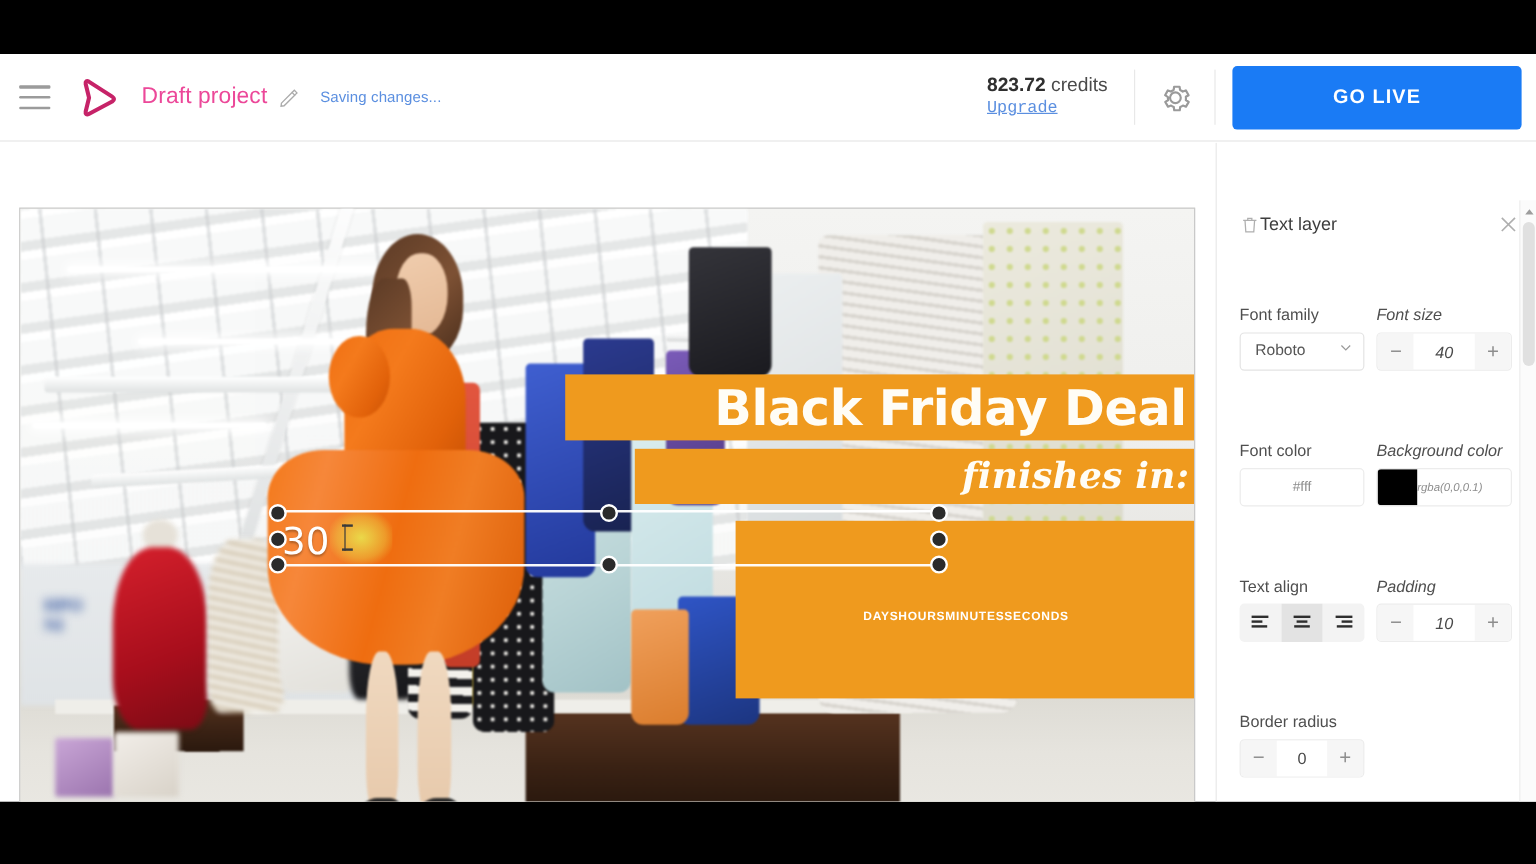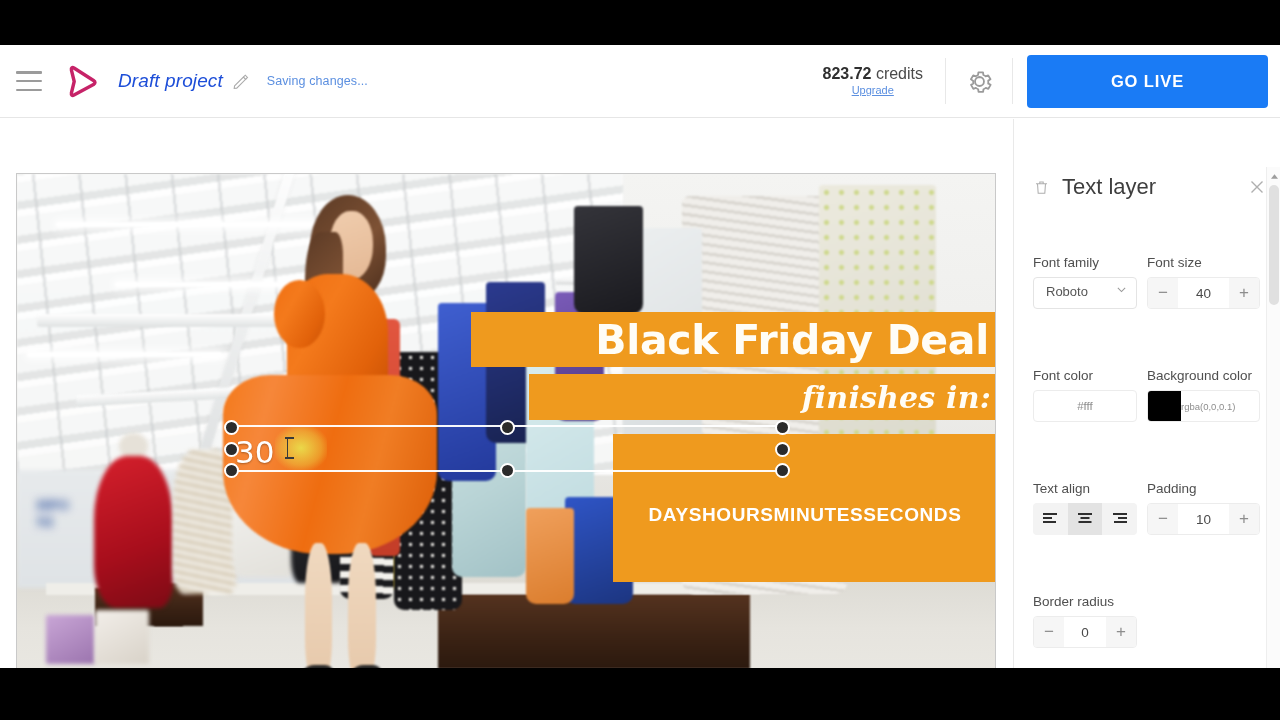--- a/index.html
+++ b/index.html
@@ -34,37 +34,37 @@
   .hamburger {
     margin-left: 16px; width: 26px; height: 20px;
     display: flex; flex-direction: column; justify-content: space-between;
     cursor: pointer;
   }
   .hamburger span { display: block; height: 2.5px; background: #9b9b9b; border-radius: 1px; }
 
   .logo { margin-left: 20px; width: 40px; height: 40px; display: flex; align-items: center; justify-content: center; }
 
   .proj-title {
-    margin-left: 16px; font-size: 19px; color: #1d4ed8; letter-spacing: .1px; font-style: italic;
+    margin-left: 16px; font-size: 19px; color: #ec4899; letter-spacing: .1px;
   }
   .edit-icon { margin-left: 9px; width: 17px; height: 17px; display: inline-block; opacity: .62; }
   .saving {
     margin-left: 18px; font-size: 12.5px; color: #5b8fe0; letter-spacing: .1px;
   }
 
   .header-right {
     margin-left: auto; display: flex; align-items: center; height: 73px;
   }
   .credits-wrap {
-    text-align: center; padding-right: 22px; line-height: 1.25;
+    padding-right: 22px; line-height: 1.25;
   }
   .credits-line { font-size: 16px; color: #4a4a4a; white-space: nowrap; }
   .credits-line b { font-weight: 700; color: #2f2f2f; }
   .upgrade {
-    display: block; font-size: 11px; color: #5b8fe0; text-decoration: underline; cursor: pointer;
+    display: block; font-size: 14px; color: #5b8fe0; text-decoration: underline; cursor: pointer; font-family: Liberation Mono, monospace;
   }
   .vsep { width: 1px; height: 46px; background: #e8e8e8; }
   .gear-btn {
     width: 66px; height: 73px; display: flex; align-items: center; justify-content: center; cursor: pointer;
   }
   .golive {
     width: 241px; height: 53px; margin-right: 12px; margin-left: 14px;
     background: #1a7bf5; color: #fff; border: none; border-radius: 4px;
     font-size: 16.5px; font-weight: 700; letter-spacing: .9px; cursor: pointer;
     font-family: "Liberation Sans", sans-serif;
@@ -175,21 +175,21 @@
   }
   .ov-count {
     left: 596px; top: 260px; width: 384px; height: 148px;
     flex-direction: column; justify-content: center; align-items: center;
   }
   .count-digits {
     font-size: 48px; font-weight: 400; letter-spacing: 1px; color: #fff;
     font-family: "DejaVu Sans", sans-serif; white-space: nowrap;
   }
   .count-labels {
-    margin-top: 13px; font-size: 19px; font-weight: 700; letter-spacing: .6px;
+    margin-top: 13px; font-size: 10px; font-weight: 700; letter-spacing: .6px;
     color: #fff; display: flex; white-space: nowrap;
   }
 
   
   .sel-box {
     position: absolute; left: 214px; top: 251px; width: 551px; height: 47px;
     border-top: 2px solid rgba(255,255,255,.96);
     border-bottom: 2px solid rgba(255,255,255,.96);
   }
   .sel-text {
@@ -219,27 +219,27 @@
   
   .panel {
     position: absolute; left: 1013px; top: 0; width: 267px; height: 549px;
     background: #fff; border-left: 1px solid #e9e9e9;
   }
   .panel-head {
     position: absolute; left: 0; top: 48px; width: 267px; height: 40px;
     display: flex; align-items: center; padding: 0 14px 0 19px;
   }
   .trash-icon { width: 17px; height: 17px; opacity: .55; }
-  .panel-title { margin-left: 12px; font-size: 22px; color: #3e3e3e; }
+  .panel-title { font-size: 15px; color: #3e3e3e; }
   .close-x { margin-left: auto; width: 20px; height: 20px; cursor: pointer; opacity: .55; }
 
   .panel-body { position: absolute; left: 0; top: 93px; width: 252px; padding: 0 0 0 19px; }
   .row { display: flex; }
   .field { width: 104px; margin-top: 43px; }
-  .field.wide { width: 113px; }
+  .field.wide { width: 113px; font-style: italic; }
   .field-gap { width: 10px; }
   .lbl { font-size: 13.5px; color: #4f4f4f; margin-bottom: 7px; white-space: nowrap; }
   .mb { margin-bottom: 16px; }
 
   .select-box {
     width: 104px; height: 32px; border: 1px solid #e4e4e4; border-radius: 4px;
     background: #fff; display: flex; align-items: center; padding: 0 8px 4px 12px;
     font-size: 13px; color: #555; cursor: pointer;
   }
   .select-box .chev { margin-left: auto; }

